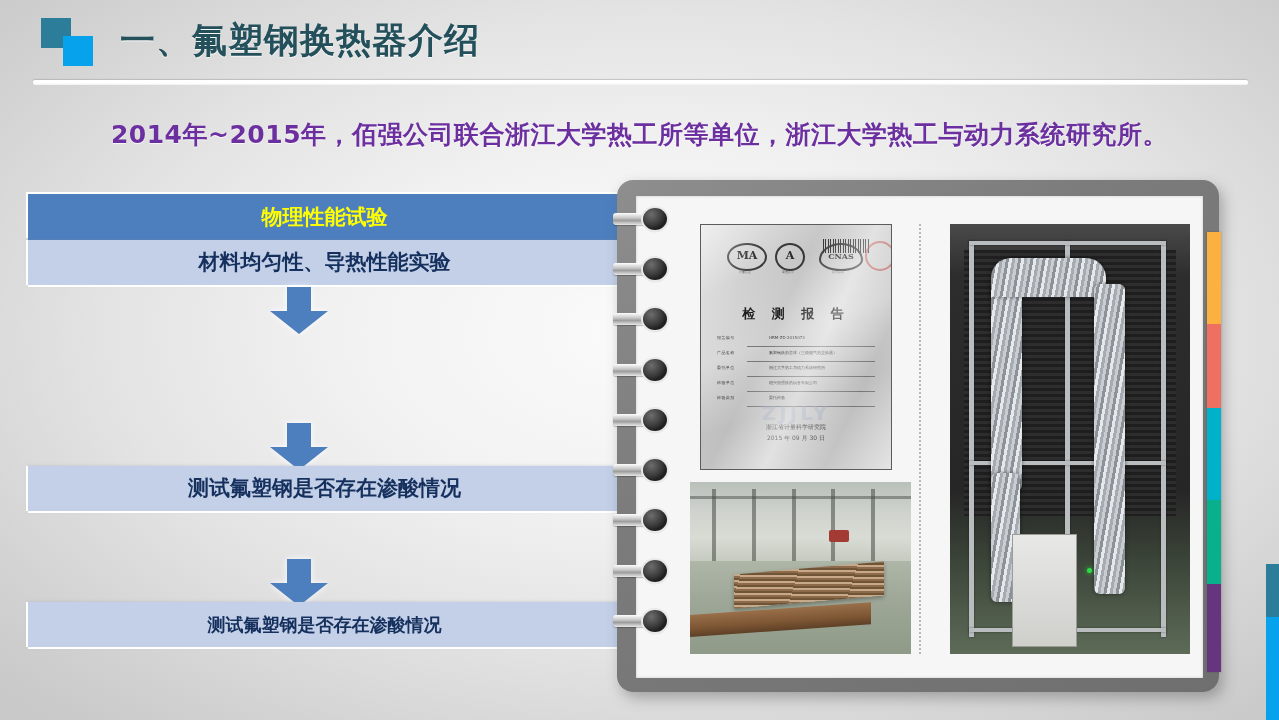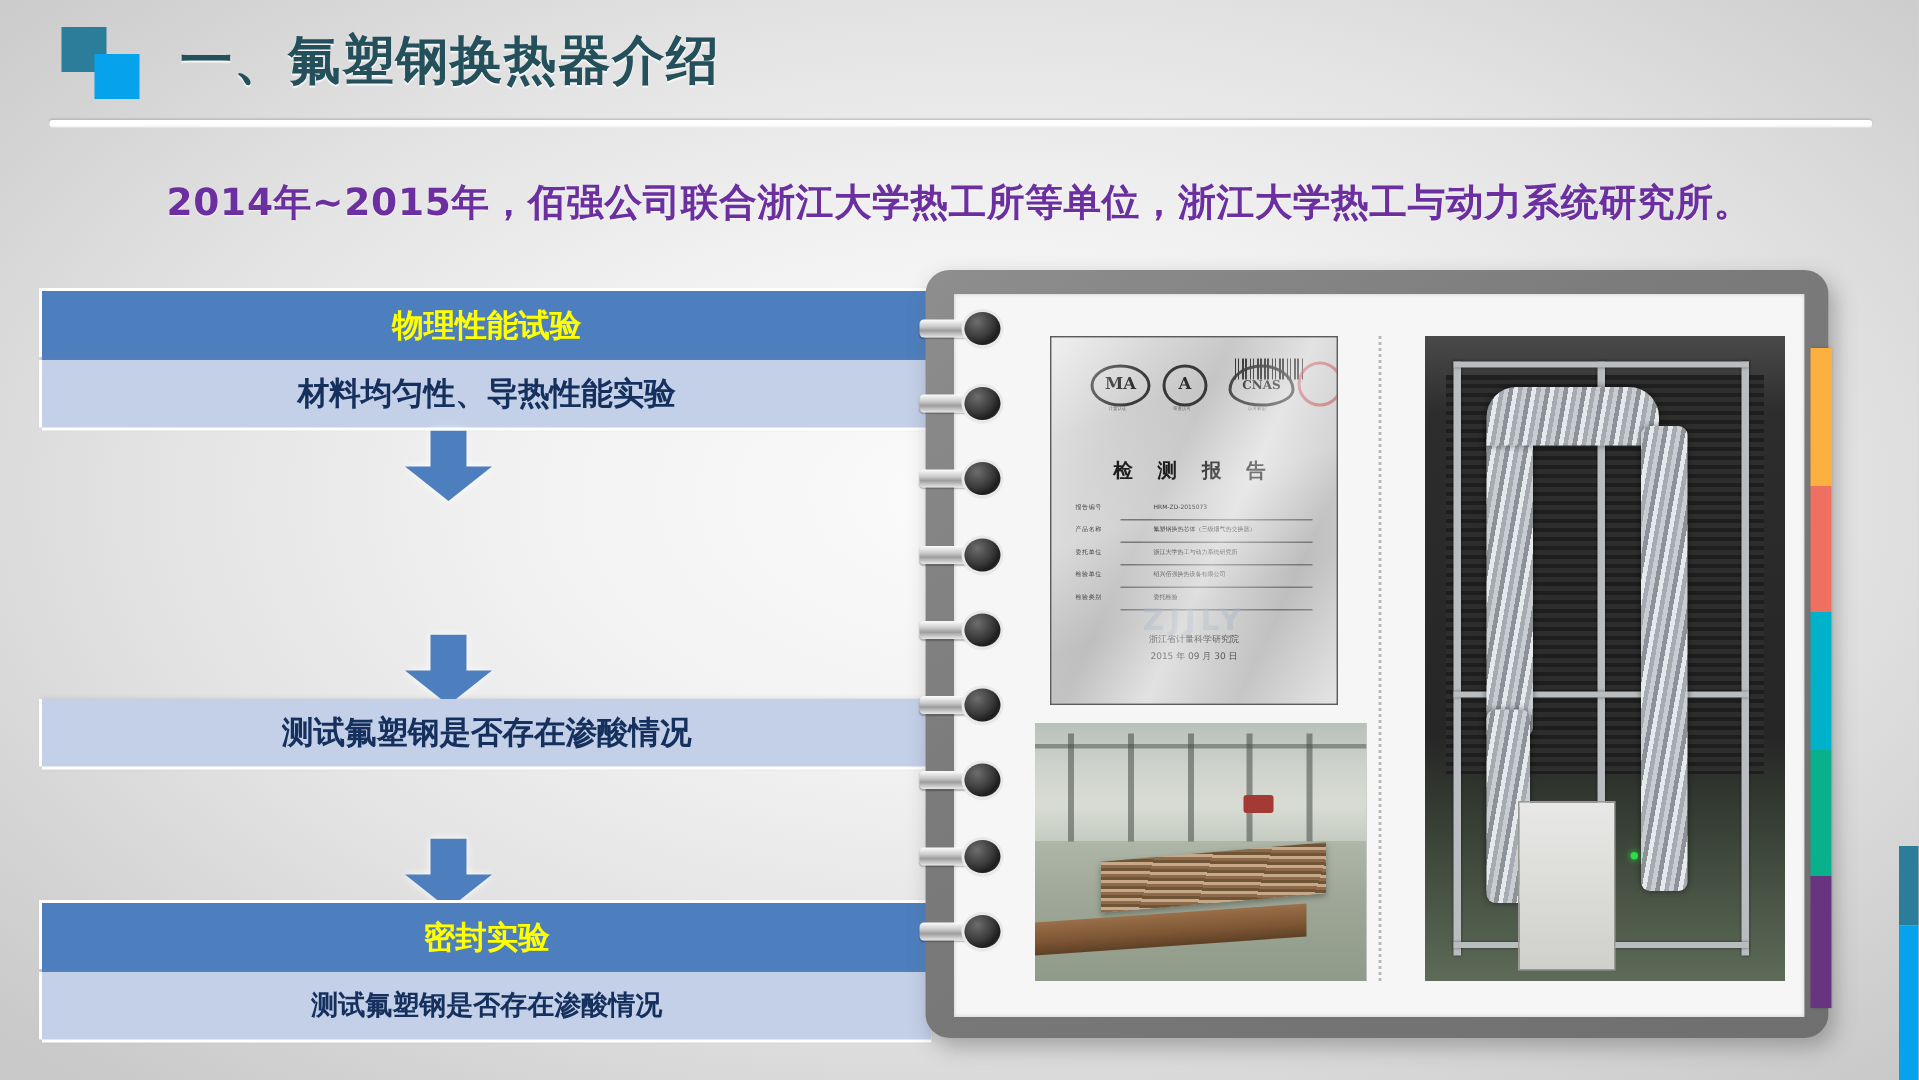--- a/index.html
+++ b/index.html
@@ -239,21 +239,20 @@
     <div class="stage" style="top:272px;">
       <div class="stage-body">测试氟塑钢是否存在渗酸情况</div>
     </div>
     <div class="arrow" style="top:365px;">
       <svg viewBox="0 0 66 48">
           <polygon points="21,0 45,0 45,24 62,24 33,47 4,24 21,24" fill="#4d7fbf"></polygon>
         </svg>
     </div>
 
     <div class="stage" style="top:408px;">
-      <div class="stage-head">密封实验</div>
       <div class="stage-body small">测试氟塑钢是否存在渗酸情况</div>
     </div>
   </div>
 
   <div id="notebook">
     <div id="nb-page">
 
       <div id="nb-divider"></div>
 
       <div id="report">

